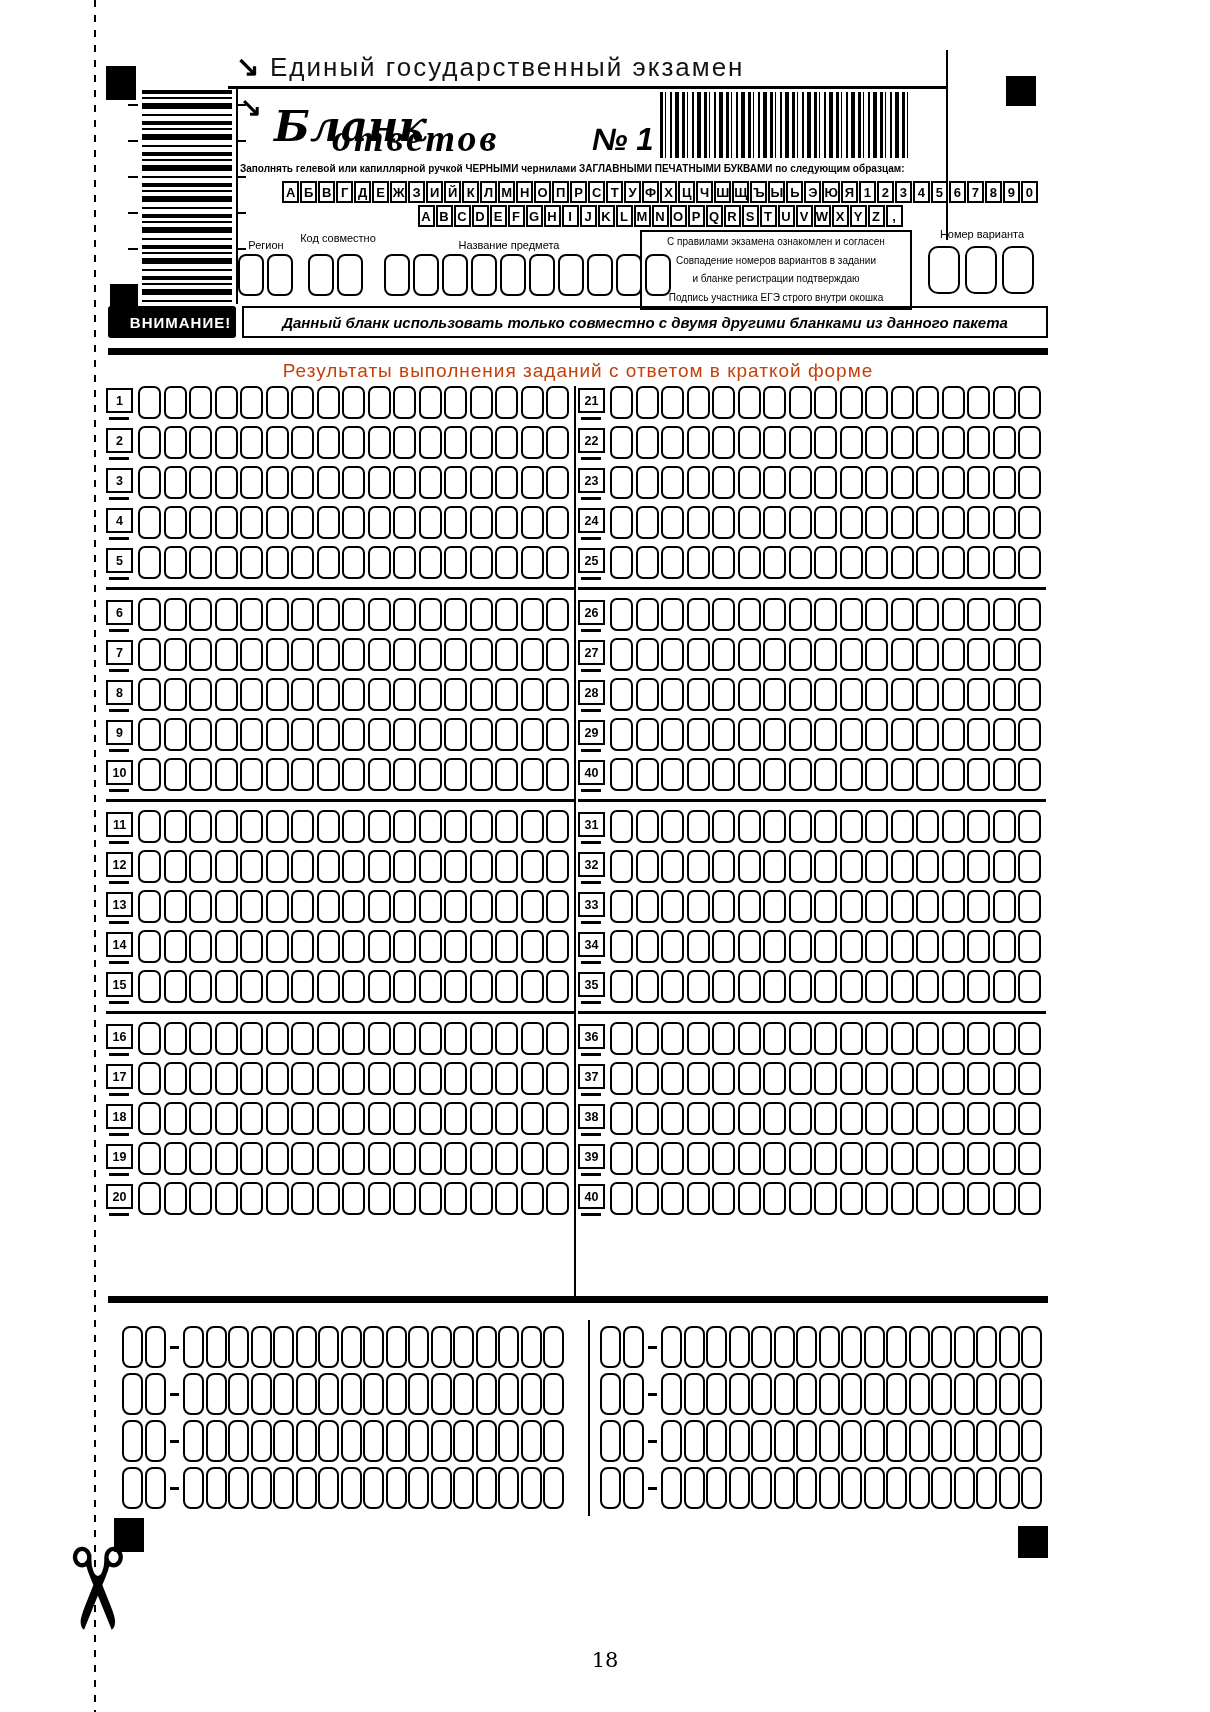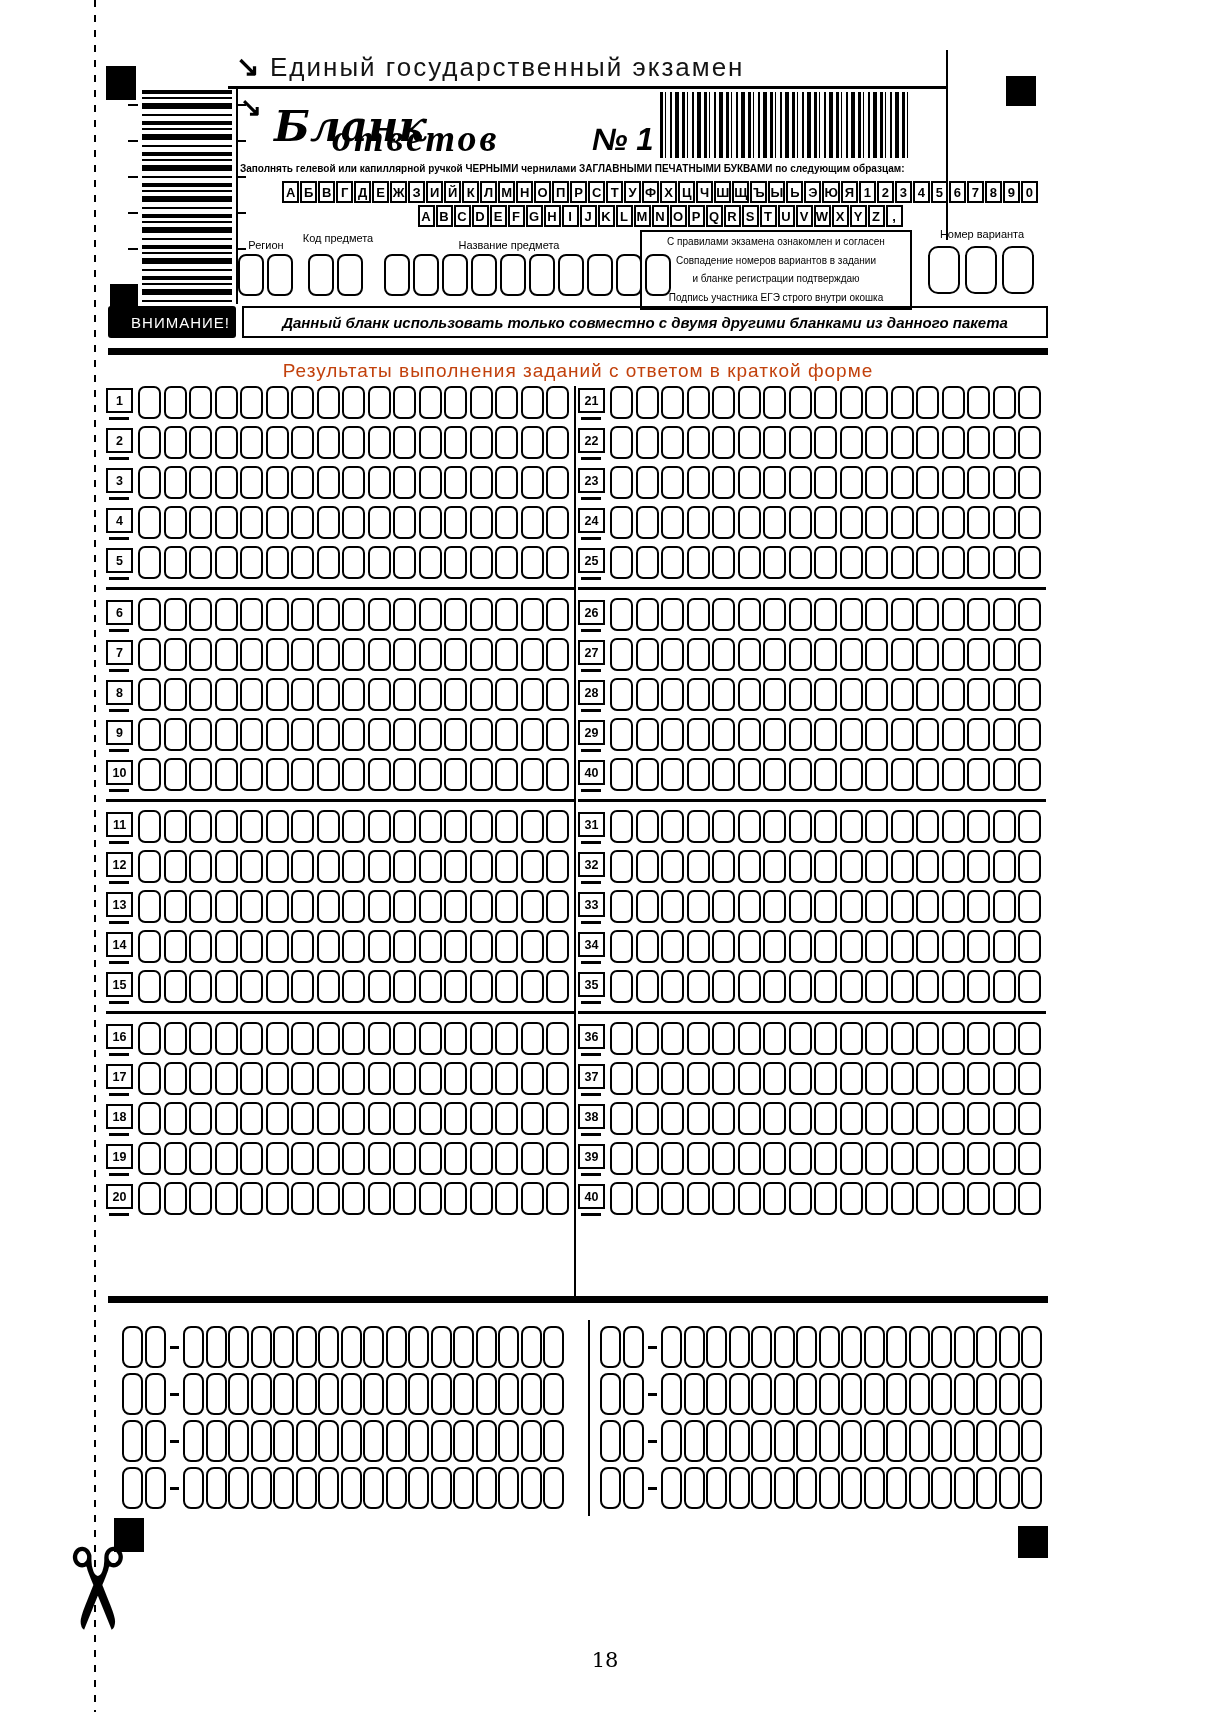--- a/index.html
+++ b/index.html
@@ -62,21 +62,21 @@
   .wcell { width:26px; height:42px; border:2.5px solid #000; border-radius:8px; margin-right:3px; background:#fff; }
   .vcell { width:32px; height:48px; border-radius:10px; margin-right:5px; }
 
   
   #agreement { left:640px; top:230px; width:272px; height:80px; border:2.5px solid #000;
     display:flex; flex-direction:column; justify-content:space-between; padding:4px 2px; }
   .agr-line { font-size:10px; text-align:center; line-height:1.2; }
 
   
   #att-label { left:108px; top:306px; width:128px; height:32px; background:#000; color:#fff;
-    display:flex; align-items:center; justify-content:center; font-size:15px; font-weight:normal; letter-spacing:1px; border-radius:3px;padding-left:17px; }
+    display:flex; align-items:center; justify-content:center; font-size:15px; font-weight:bold; letter-spacing:1px; border-radius:3px;padding-left:17px; }
   #att-box { left:242px; top:306px; width:806px; height:32px; border:2.5px solid #000;
     display:flex; align-items:center; justify-content:center; font-size:15px; font-weight:bold; font-style:italic; white-space:nowrap; }
   #thick1 { left:108px; top:348px; width:940px; height:7px; background:#000; }
 
   
   #res-title { left:108px; top:360px; width:940px; text-align:center; font-size:19px; letter-spacing:1px; color:#c2410c; }
   #grid-left  { left:106px; top:386px; width:468px; }
   #grid-right { left:578px; top:386px; width:468px; }
   #mid-vrule  { left:574px; top:386px; width:2px; height:910px; background:#000; }
   .grid-row { display:flex; align-items:center; height:33px; margin-bottom:7px; }
@@ -200,21 +200,21 @@
       <div class="sample-cell">V</div>
       <div class="sample-cell">W</div>
       <div class="sample-cell">X</div>
       <div class="sample-cell">Y</div>
       <div class="sample-cell">Z</div>
       <div class="sample-cell">,</div>
     </div>
 </div>
 
 <div class="abs flabel" id="lbl-region">Регион</div>
-<div class="abs flabel" id="lbl-code">Код предмета</div>
+<div class="abs flabel" id="lbl-code">Код совместно</div>
 <div class="abs flabel" id="lbl-name">Название предмета</div>
 <div class="abs flabel" id="lbl-variant">Номер варианта</div>
 
 <div class="abs cellrow" id="cells-region">
     <div class="wcell"></div>
     <div class="wcell"></div>
   </div>
 <div class="abs cellrow" id="cells-code">
     <div class="wcell"></div>
     <div class="wcell"></div>

